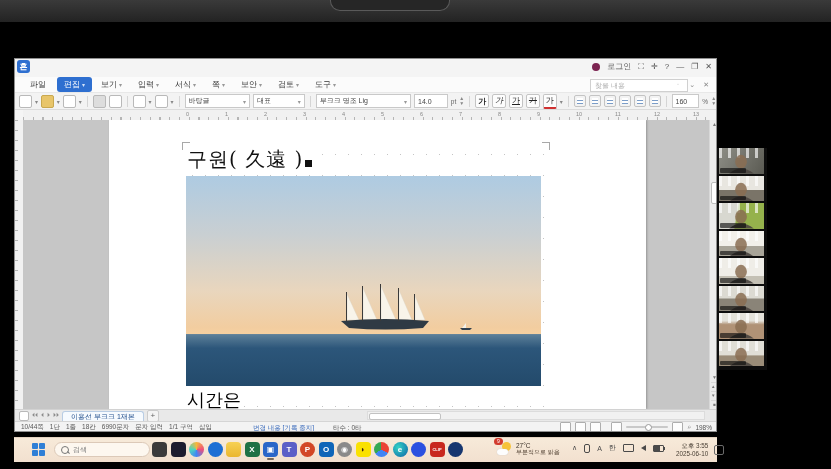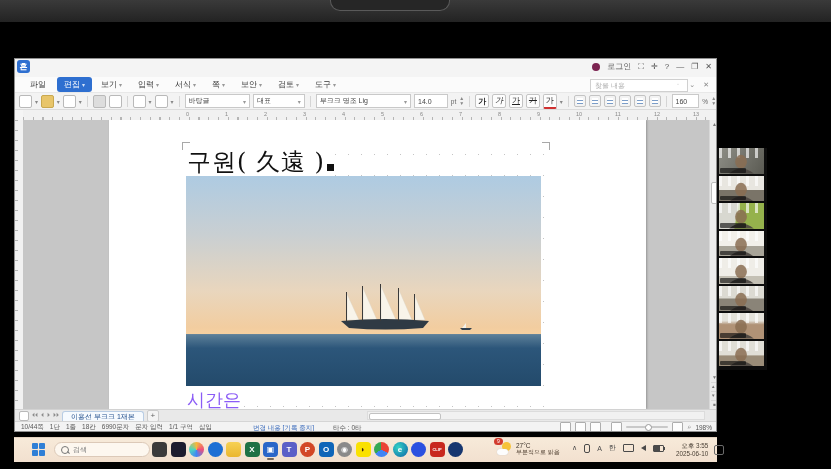--- a/index.html
+++ b/index.html
@@ -59,24 +59,24 @@
      background-image:repeating-linear-gradient(#b5b5b5 0 1px,transparent 1px 10px);background-size:3px 100%;background-repeat:no-repeat;}
   .docarea{left:8px;top:61px;width:686px;height:289px;background:#c6c6c6;overflow:hidden;}
   .page{position:absolute;left:86px;top:0;width:537px;height:289px;background:#fff;
         box-shadow:1px 0 2px rgba(0,0,0,.25);}
   .textarea{position:absolute;left:77px;top:24px;width:360px;height:265px;
      background-image:radial-gradient(circle,#c4c4c4 0.7px,transparent 0.9px);background-size:13px 21px;}
   .cmark{position:absolute;width:7px;height:7px;border:0 solid #a8a8a8;}
   .cmark.tl{left:-4px;top:-2px;border-left-width:1px;border-top-width:1px;}
   .cmark.tr{right:-4px;top:-2px;border-right-width:1px;border-top-width:1px;}
   .heading{position:absolute;left:1px;top:2px;font-family:"DejaVu Serif","Liberation Serif",serif;
-     font-size:24px;color:#111;letter-spacing:1px;white-space:nowrap;background:#fff;}
+     font-size:20px;color:#111;letter-spacing:1px;white-space:nowrap;background:#fff;}
   .curbox{display:inline-block;width:7px;height:7px;background:#111;vertical-align:-1px;margin-left:2px;}
   .para{position:absolute;left:1px;top:244px;font-family:"DejaVu Serif","Liberation Serif",serif;
-     font-size:18px;color:#8b5cf6;background:#fff;}
+     font-size:18px;color:#000000;background:#fff;}
   
   .photo{position:absolute;left:0;top:32px;width:355px;height:210px;overflow:hidden;
      background:linear-gradient(#aecbe2 0%,#c9cfd2 28%,#e9d6bd 55%,#f2cda0 72%,#f6d0a0 75%,
                 #5d8099 75.5%,#2c567a 82%,#234a6b 100%);}
   .ship{position:absolute;left:43%;top:50.5%;width:92px;height:52px;}
   .dinghy{position:absolute;left:77%;top:70%;width:14px;height:8px;}
   
   .vscroll{left:694px;top:61px;width:9px;height:289px;background:#ececec;border-left:1px solid #d8d8d8;box-sizing:border-box;}
   .varrow{position:absolute;left:1px;width:7px;height:8px;font-size:5px;color:#777;text-align:center;line-height:8px;}
   .vthumb{position:absolute;left:1px;top:62px;width:7px;height:22px;background:#fff;border:1px solid #bdbdbd;border-radius:2px;box-sizing:border-box;}

